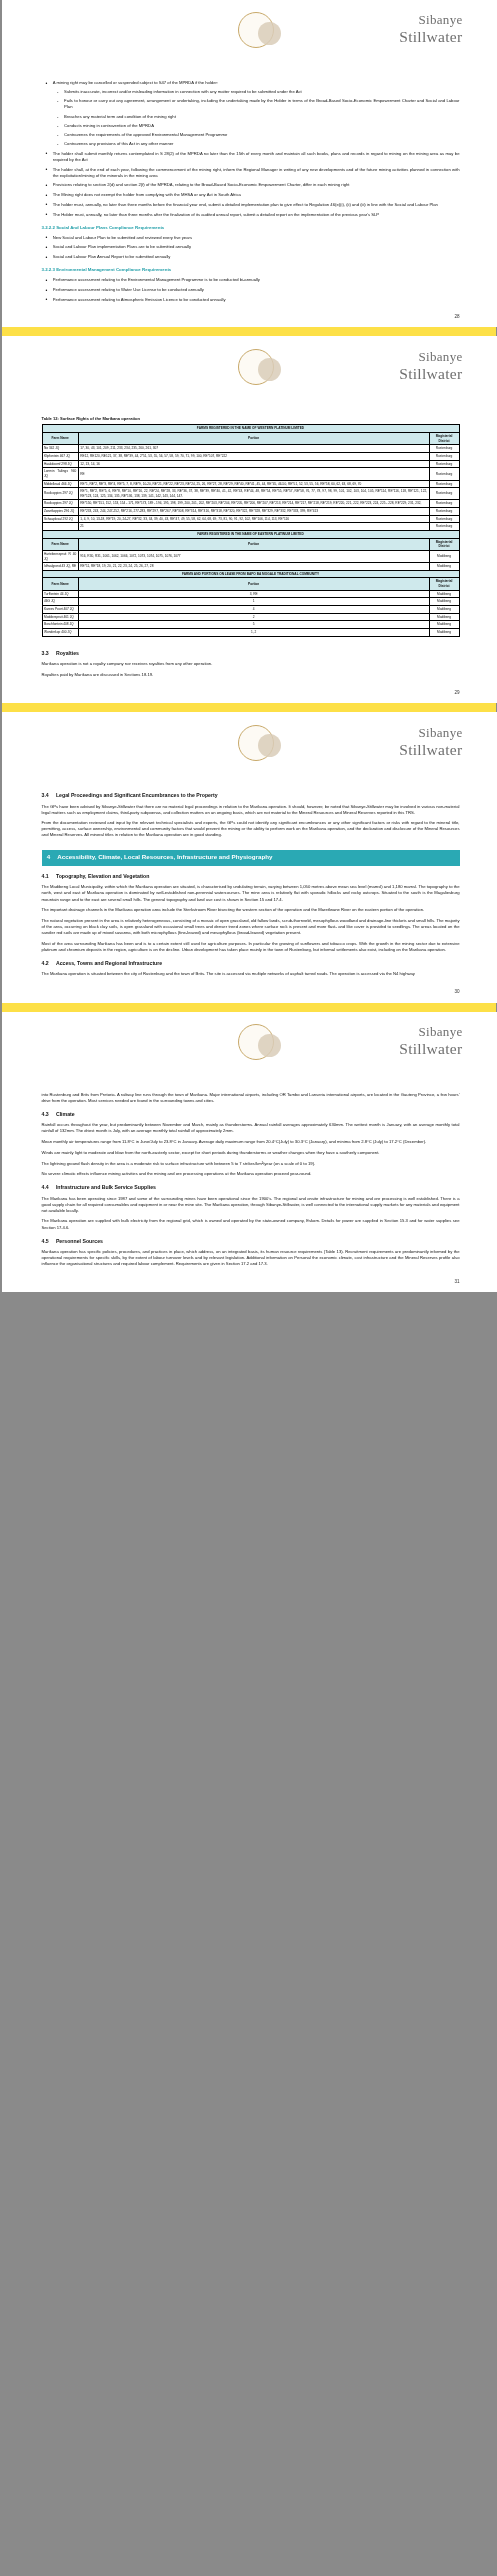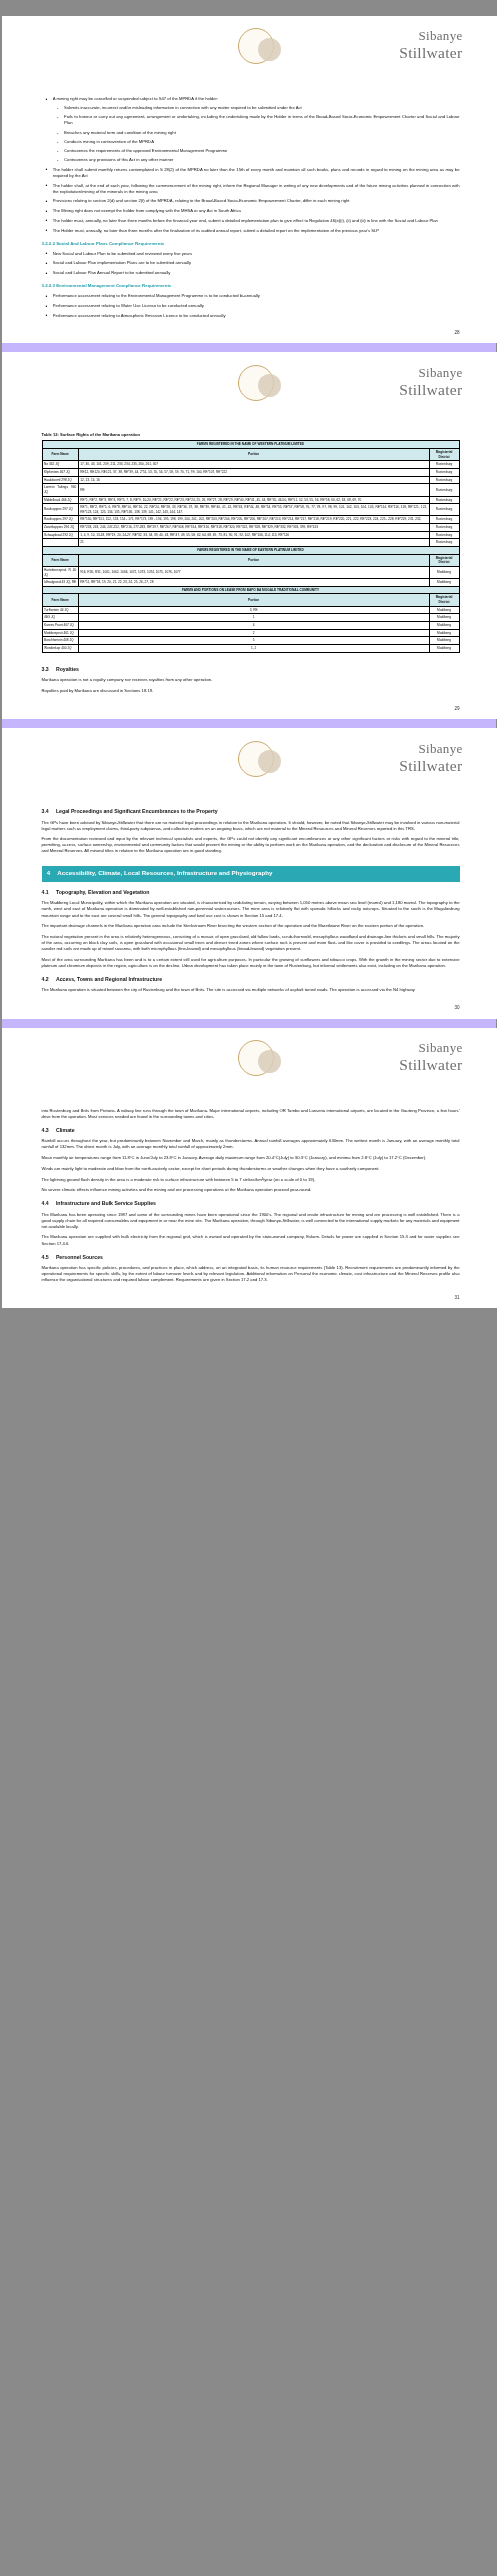--- a/index.html
+++ b/index.html
@@ -1,17 +1,17 @@
 <!DOCTYPE html>
 <html style="font-size:8.2px"><head>
 <meta charset="utf-8">
 <style>
   html,body{margin:0;padding:0;background:#8a8a8a;}
   body{font-family:"Liberation Sans", sans-serif;}
-  .doc{width:494px;margin:16px auto;background:#c4b5fd;}
+  .doc{width:494px;margin:0 auto;background:#fde047;}
   .page{width:498px;background:#ffffff;position:relative;box-sizing:border-box;padding:31px 40px 20.6px 40px;margin-bottom:9.3px;}
   .logo{position:absolute;top:9.3px;right:37px;width:129px;height:40px;}
   .logo .circ1{position:absolute;left:-96px;top:3.1px;width:34px;height:34px;border-radius:50%;border:0.8px solid #c8a96a;background:#fdfaf4;}
   .logo .circ2{position:absolute;left:-76px;top:12.4px;width:23px;height:23px;border-radius:50%;background:#d9cdb8;opacity:.85;}
   .logo .t1{position:absolute;right:0;top:3.1px;font-family:"Liberation Serif",serif;font-size:13px;color:#6f6f6f;letter-spacing:0.3px;}
   .logo .t2{position:absolute;right:0;top:19px;font-family:"Liberation Serif",serif;font-size:15.5px;color:#6f6f6f;letter-spacing:0.3px;}
   .pnum{position:absolute;right:40px;bottom:8.2px;font-size:4.6px;color:#333;}
   .body{font-size:4.2px;line-height:1.45;color:#111;text-align:justify;}
   ul.bul{list-style:none;margin:0;padding:0;}
   ul.bul>li{position:relative;padding-left:11.3px;margin-bottom:3.6px;}

